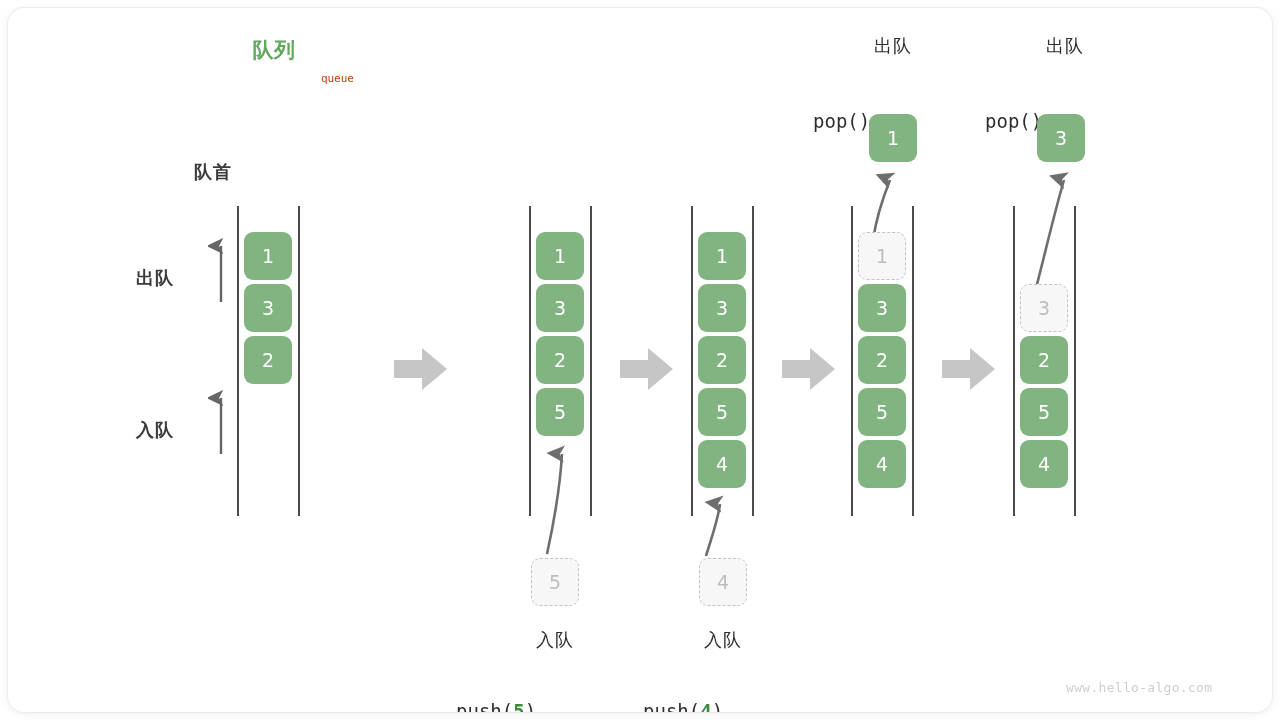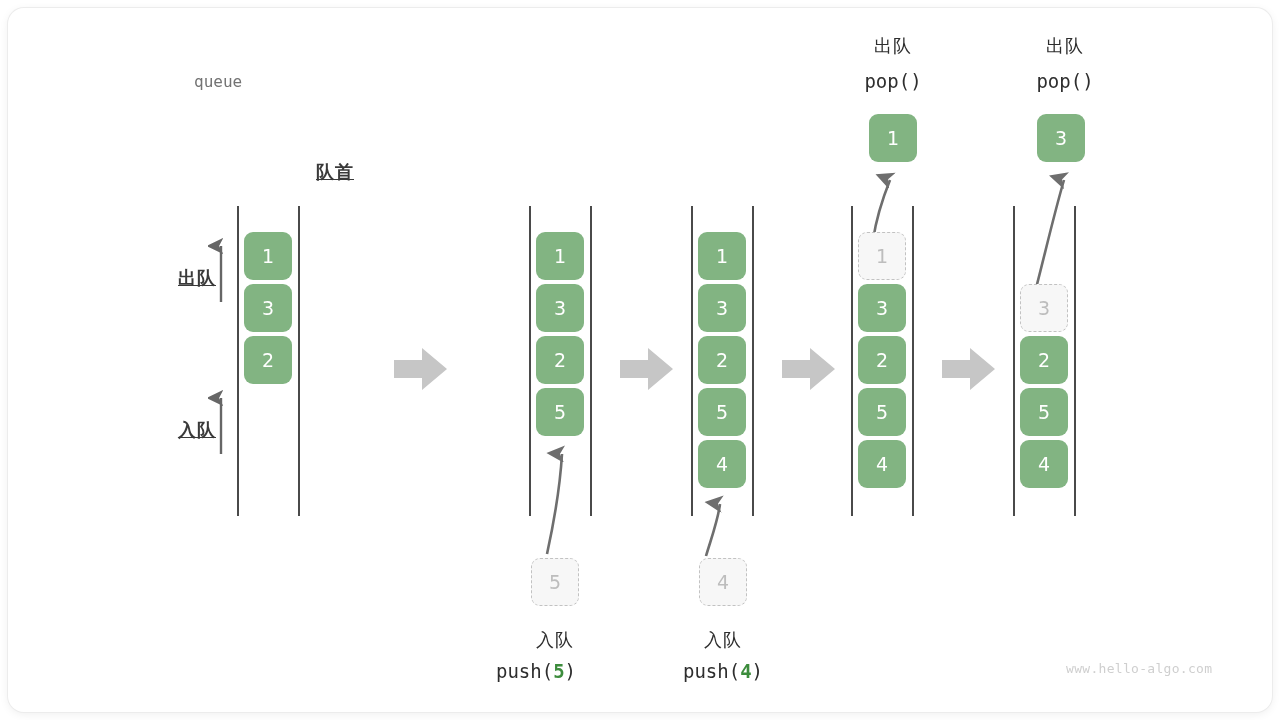--- a/index.html
+++ b/index.html
@@ -40,47 +40,47 @@
   .title-cn {
     font-size: 21px;
     font-weight: bold;
     color: #5FA85C;
     text-align: center;
     white-space: nowrap;
     letter-spacing: 0.5px;
   }
   .title-en {
     font-family: "DejaVu Sans Mono", "Liberation Mono", monospace;
-    font-size: 16px;
-    color: #737373;
-    text-align: left;
+    font-size: 11px;
+    color: #c2410c;
+    text-align: right;
     white-space: nowrap;
   }
   .label-bold {
     font-size: 18px;
     font-weight: bold;
     color: #3a3a3a;
-    text-align: right;
+    text-align: left;
     white-space: nowrap;
     letter-spacing: 1px;
-    text-decoration: underline;
   }
   .op-cn {
     font-size: 18px;
     color: #2e2e2e;
     text-align: center;
     white-space: nowrap;
     letter-spacing: 1px;
   }
   .op-code {
     font-family: "DejaVu Sans Mono", "Liberation Mono", monospace;
     font-size: 19px;
     color: #2e2e2e;
-    text-align: center;
-    white-space: nowrap;
+    text-align: left;
+    white-space: nowrap;
+    margin-top: 40px;
   }
   .op-code .hl { color: #3C8C3C; font-weight: bold; }
 
   
   .rail {
     position: absolute;
     width: 1.6px;
     background: #4a4a4a;
   }
 
@@ -120,20 +120,23 @@
   
   .dir-arrow { position: absolute; }
   .curve-arrow { position: absolute; }
 </style>
 </head>
 <body>
 
 <div id="card">
   <div class="stage">
 
+    <div class="node" style="left:186px; top:28px; width:160px;">
+      <div class="title-cn">队列</div>
+    </div>
     <div class="node" style="left:186px; top:64px; width:160px;">
       <div class="title-en">queue</div>
     </div>
 
     <div class="node" style="left:186px; top:152px; width:160px;">
       <div class="label-bold">队首</div>
     </div>
 
     <div class="node" style="left:128px; top:258px; width:80px;">
       <div class="label-bold">出队</div>
@@ -267,16 +270,16 @@
     </svg>
 
     <div class="rail" style="left:1005px; top:198px; height:310px;"></div>
     <div class="rail" style="left:1066px; top:198px; height:310px;"></div>
 
     <div class="box ghost" style="left:1012px; top:276px;">3</div>
     <div class="box" style="left:1012px; top:328px;">2</div>
     <div class="box" style="left:1012px; top:380px;">5</div>
     <div class="box" style="left:1012px; top:432px;">4</div>
 
-    <div class="watermark" style="left:1058px; top:653px;">www.hello-algo.com</div>
+    <div class="watermark" style="left:1058px; top:672px;">www.hello-algo.com</div>
 
   </div>
 </div>
 
 </body></html>

